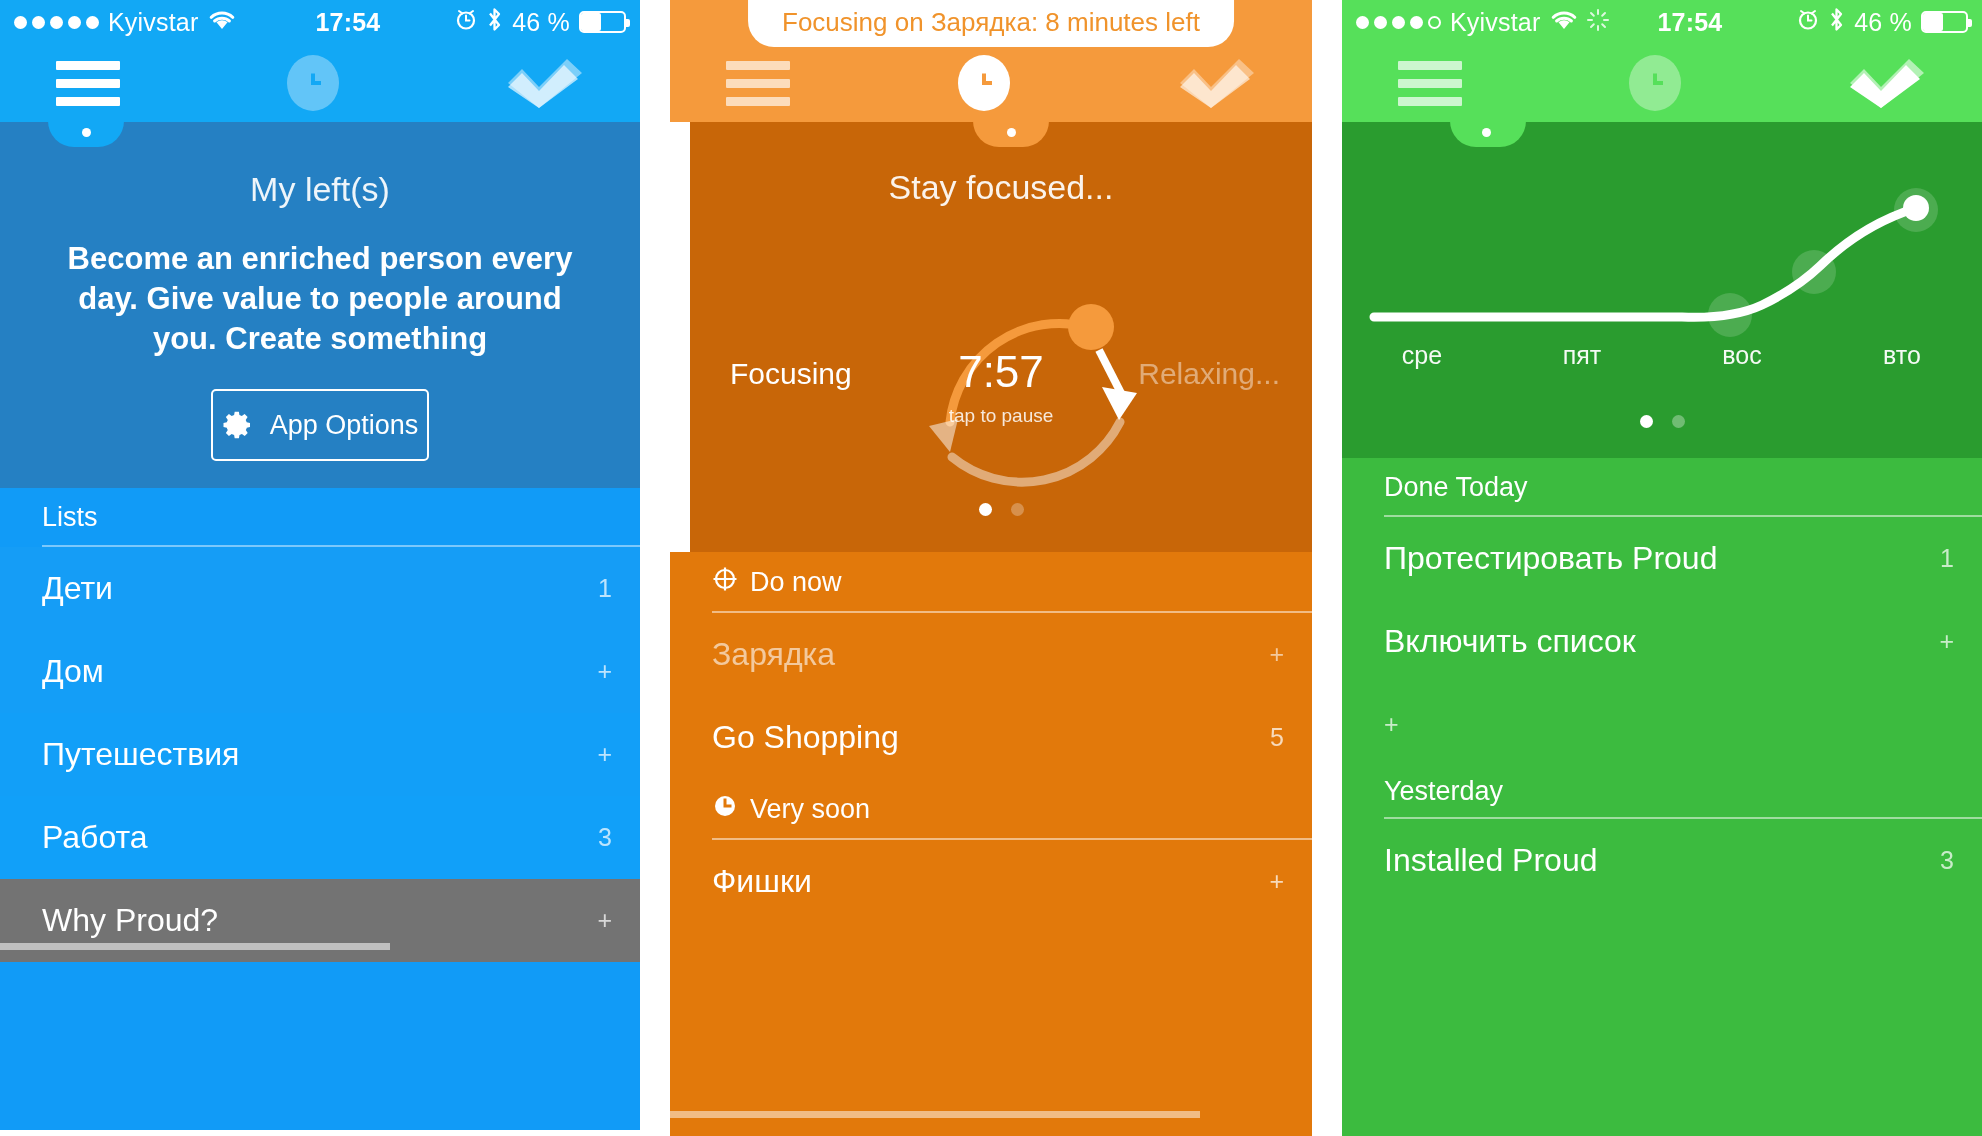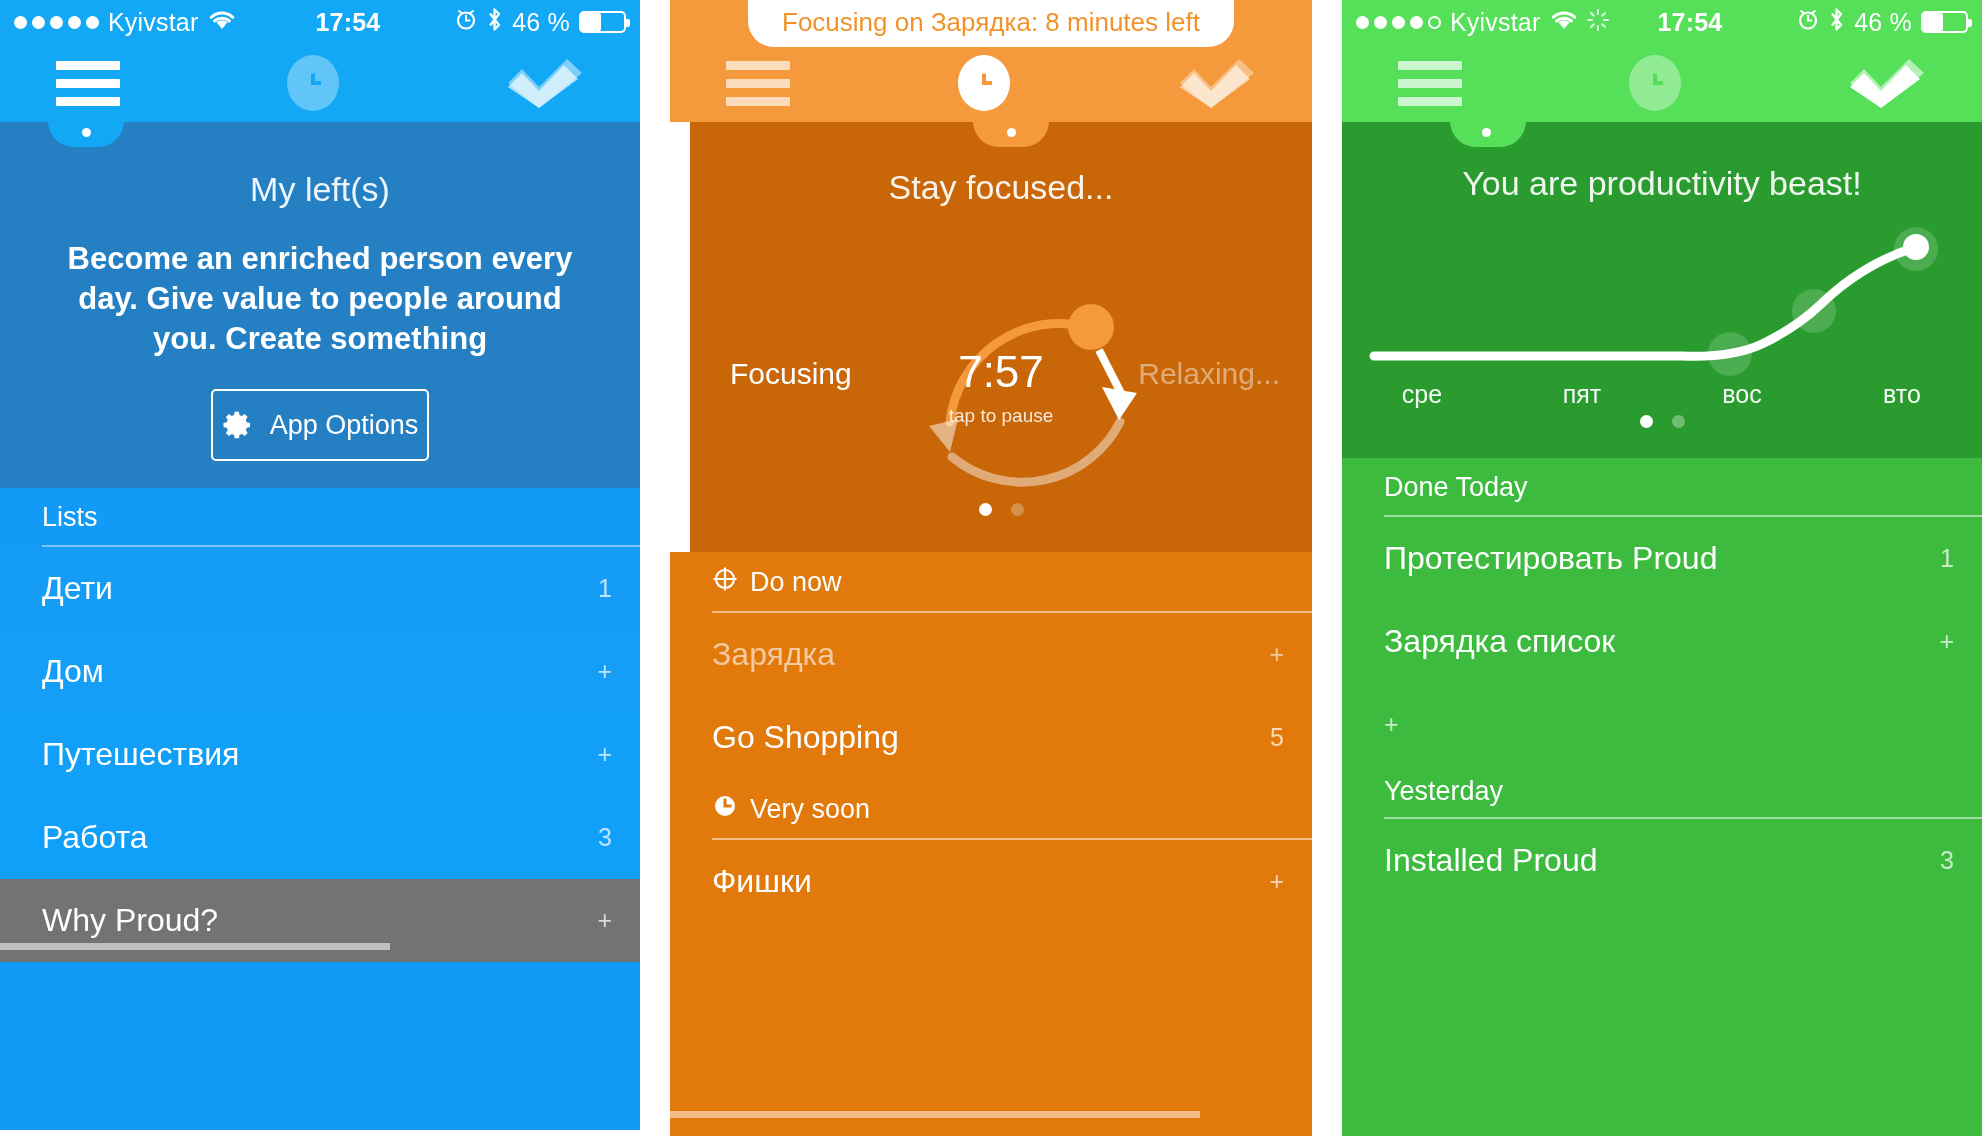--- a/index.html
+++ b/index.html
@@ -424,21 +424,20 @@
         <svg width="78" height="52" viewBox="0 0 78 52">
           <path d="M2 26 L16 12 L33 30 L61 2 L76 16 L33 51 Z" fill="rgba(255,255,255,.55)"></path>
           <path d="M2 30 L16 16 L33 34 L58 8 L72 22 L33 51 Z" fill="#ffffff"></path>
         </svg>
       </div>
     </div>
 
     <div class="hero" style="background:#2a9c2f; height:336px; padding-top:42px; position:relative;">
       <div class="hero-notch" style="left:108px; background:#56e05a; left:108px;"></div>
       <div class="hero-dot" style="left:140px;"></div>
-      <div class="hero-title">You are productivity beast!</div>
 
       <div class="chart-wrap" style="height:200px; margin-top:6px;">
         <svg width="640" height="200" viewBox="0 0 640 200" style="position:absolute;left:0;top:0;">
           <circle cx="388" cy="145" r="22" fill="rgba(255,255,255,.16)"></circle>
           <circle cx="472" cy="102" r="22" fill="rgba(255,255,255,.16)"></circle>
           <circle cx="574" cy="40" r="22" fill="rgba(255,255,255,.16)"></circle>
           <path d="M32 147 L340 147 Q390 149 420 135 Q455 118 478 96 Q520 55 574 38" stroke="#ffffff" stroke-width="9" fill="none" stroke-linecap="round" stroke-linejoin="round"></path>
           <circle cx="574" cy="38" r="13" fill="#ffffff"></circle>
         </svg>
         <div class="xticks" style="position:absolute; left:0; right:0; bottom:0;">
@@ -458,21 +457,21 @@
     <div style="background:#3cbb3f; height:678px; position:relative;">
       <div class="list-head" style="position:relative; padding-top:14px; padding-bottom:14px;">
         <span>Done Today</span>
         <span class="rule" style="background:rgba(255,255,255,.5)"></span>
       </div>
       <div class="row" style="height:83px;">
         <span class="label">Протестировать Proud</span>
         <span class="meta" style="color:rgba(255,255,255,.72)">1</span>
       </div>
       <div class="row" style="height:83px;">
-        <span class="label">Зарядка список</span>
+        <span class="label">Включить список</span>
         <span class="meta" style="color:rgba(255,255,255,.72)">+</span>
       </div>
       <div class="row" style="height:83px;">
         <span class="meta" style="color:rgba(255,255,255,.72)">+</span>
       </div>
       <div class="list-head" style="position:relative; padding-top:10px; padding-bottom:12px;">
         <span>Yesterday</span>
         <span class="rule" style="background:rgba(255,255,255,.5)"></span>
       </div>
       <div class="row" style="height:83px;">

